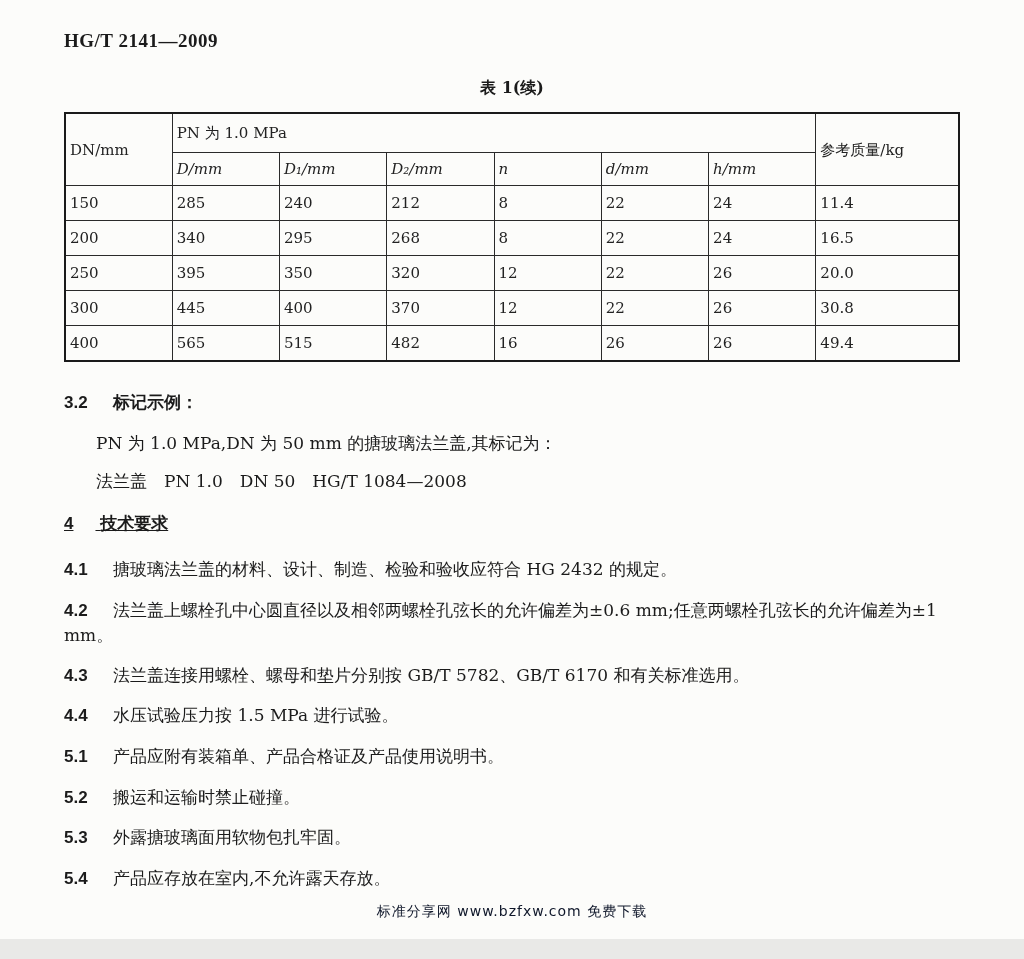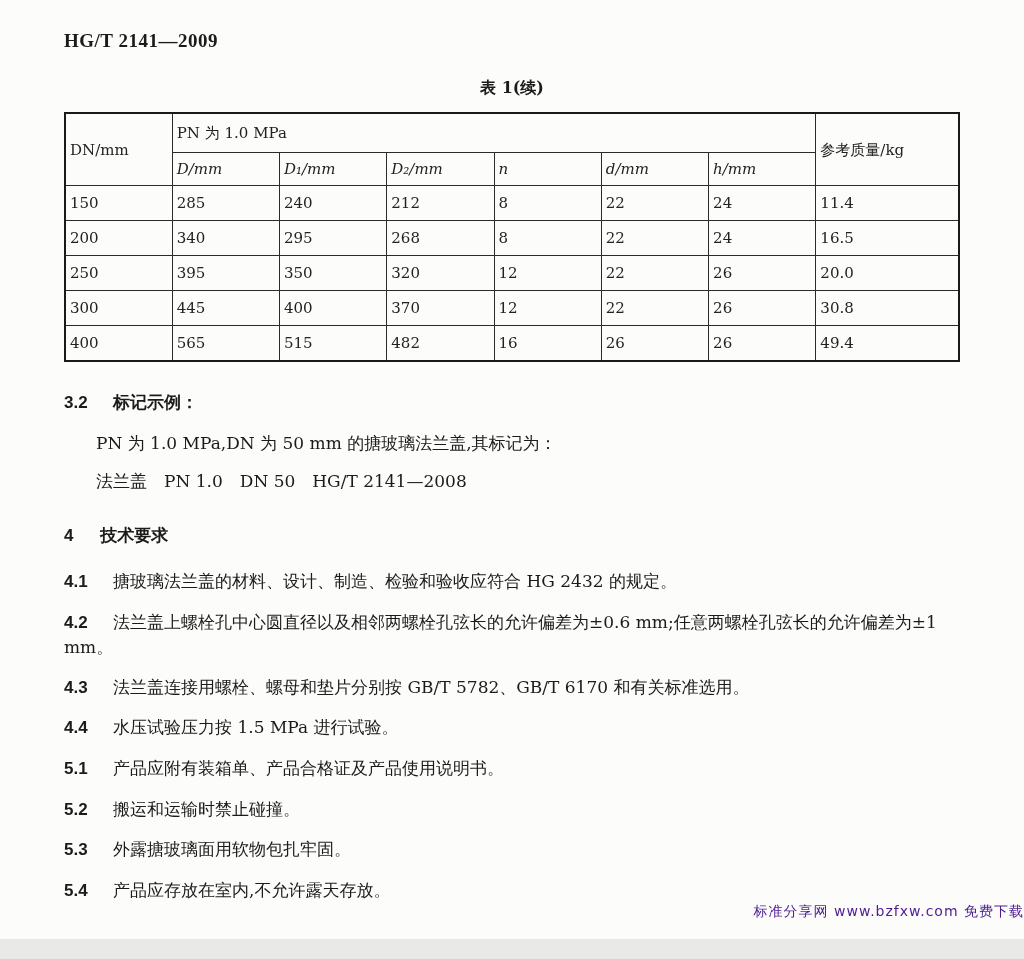--- a/index.html
+++ b/index.html
@@ -48,33 +48,34 @@
   .clause { margin: 15px 0; line-height: 1.45; }
   .clause .num {
     font-family: Liberation Sans, sans-serif;
     font-weight: bold;
     margin-right: 20px;
     margin-top: 8px;
   }
   .clause-head .txt { font-weight: bold; font-family: "Liberation Sans", sans-serif; }
   .indent { margin: 14px 0 14px 32px; line-height: 1.45; }
   .heading {
-    margin: 30px 0 22px 0;
+    margin: 18px 0 22px 0;
     font-weight: bold;
     font-family: "Liberation Sans", sans-serif;
     font-size: 17px;
+    text-decoration: underline;
   }
   .heading .num { margin-right: 22px; }
   .footer {
     position: absolute;
     left: 0;
     bottom: 18px;
     width: 100%;
-    text-align: right;
-    color: #4c1d95;
+    text-align: center;
+    color: #0f172a;
     font-size: 14px;
     letter-spacing: 1px;
     font-family: "DejaVu Sans", sans-serif;
   }
 </style>
 </head>
 <body>
 
 <div class="page">
 
@@ -162,21 +163,21 @@
       </tbody>
   </table>
 
   <div class="body-text">
 
     <p class="clause clause-head">
       <span class="num">3.2</span>
       <span class="txt">标记示例：</span>
     </p>
     <p class="indent">PN 为 1.0 MPa,DN 为 50 mm 的搪玻璃法兰盖,其标记为：</p>
-    <p class="indent">法兰盖　PN 1.0　DN 50　HG/T 2141—2008</p>
+    <p class="indent">法兰盖　PN 1.0　DN 50　HG/T 1084—2008</p>
 
     <p class="heading">
       <span class="num">4</span>
       <span>技术要求</span>
     </p>
 
     <p class="clause">
       <span class="num">4.1</span>
       <span>搪玻璃法兰盖的材料、设计、制造、检验和验收应符合 HG 2432 的规定。</span>
     </p>

